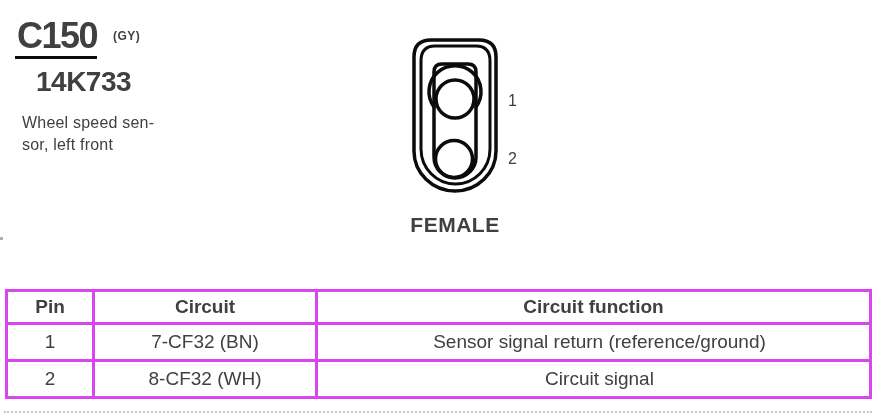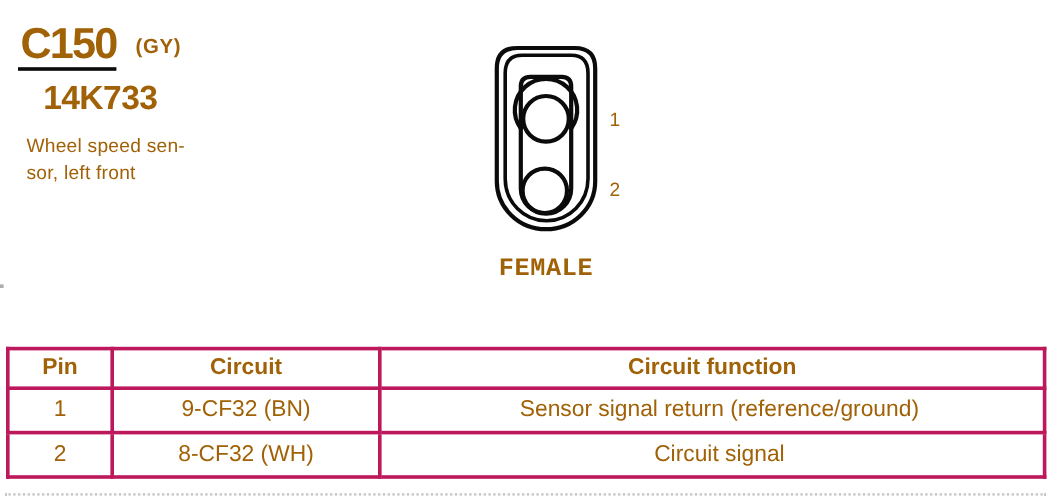--- a/index.html
+++ b/index.html
@@ -5,39 +5,39 @@
   html, body {
     margin: 0;
     padding: 0;
     background: #ffffff;
   }
   .page {
     position: relative;
     width: 878px;
     height: 416px;
     background: #ffffff;
-    color: #a16207;
+    color: #404040;
     font-family: "Liberation Sans", sans-serif;
     overflow: hidden;
   }
   
   .connector-id {
     position: absolute;
     left: 17px;
     top: 18px;
     font-size: 36px;
     font-weight: bold;
     letter-spacing: -1.5px;
     line-height: 36px;
   }
   .color-code {
     position: absolute;
     left: 113px;
     top: 29px;
-    font-size: 17px;
+    font-size: 12px;
     font-weight: 600;
     letter-spacing: 0.5px;
     text-align: center;
   }
   .id-underline {
     position: absolute;
     left: 15px;
     top: 56px;
     width: 82px;
     height: 3px;
@@ -78,34 +78,33 @@
   .pin-label.p2 { left: 508px; top: 151px; }
   .gender-label {
     position: absolute;
     left: 403px;
     top: 213px;
     width: 104px;
     text-align: center;
     font-size: 21px;
     font-weight: bold;
     letter-spacing: 0.5px;
-    font-family: Liberation Mono, monospace;
   }
   
   .pinout-table {
     position: absolute;
     left: 5px;
     top: 289px;
     width: 867px;
     border-collapse: collapse;
     font-size: 19px;
   }
   .pinout-table th,
   .pinout-table td {
-    border: 3px solid #be185d;
+    border: 3px solid #d946ef;
     padding: 0;
   }
   .pinout-table th {
     font-weight: bold;
     text-align: center;
     height: 30px;
   }
   .pinout-table td {
     height: 34px;
     text-align: center;
@@ -173,21 +172,21 @@
     <thead>
       <tr>
         <th>Pin</th>
         <th>Circuit</th>
         <th>Circuit function</th>
       </tr>
     </thead>
     <tbody>
       <tr>
         <td>1</td>
-        <td>9-CF32 (BN)</td>
+        <td>7-CF32 (BN)</td>
         <td class="fn">Sensor signal return (reference/ground)</td>
       </tr>
       <tr>
         <td>2</td>
         <td>8-CF32 (WH)</td>
         <td class="fn">Circuit signal</td>
       </tr>
     </tbody>
   </table>
 

